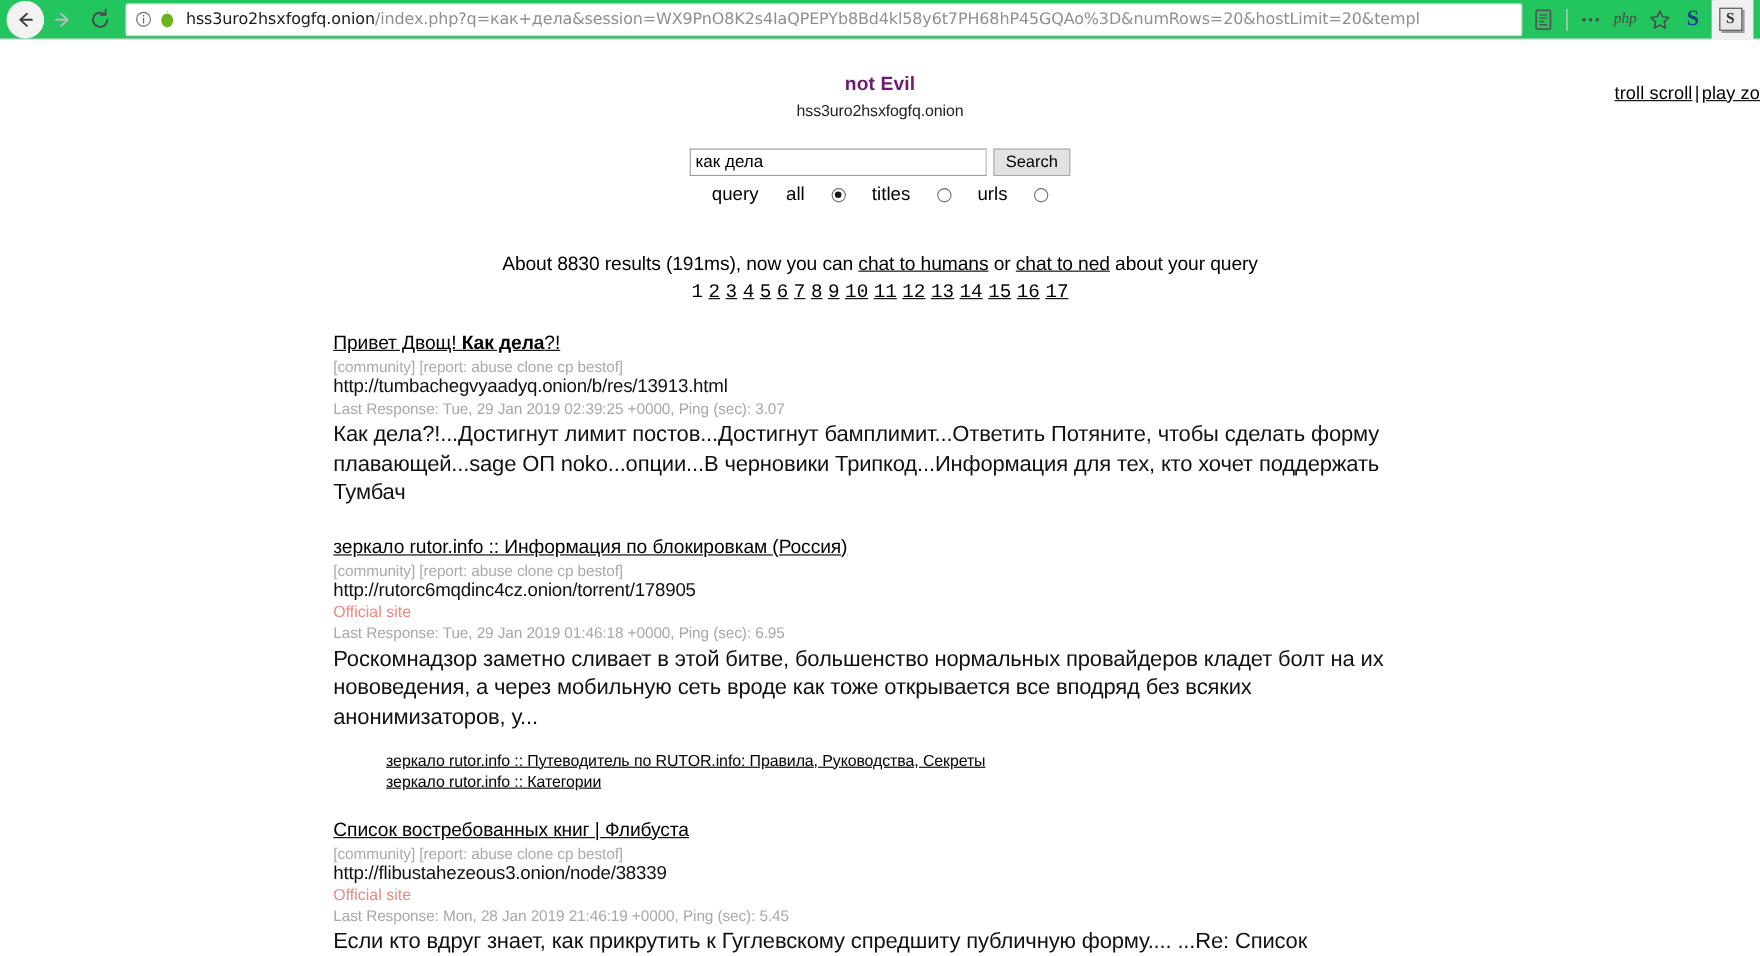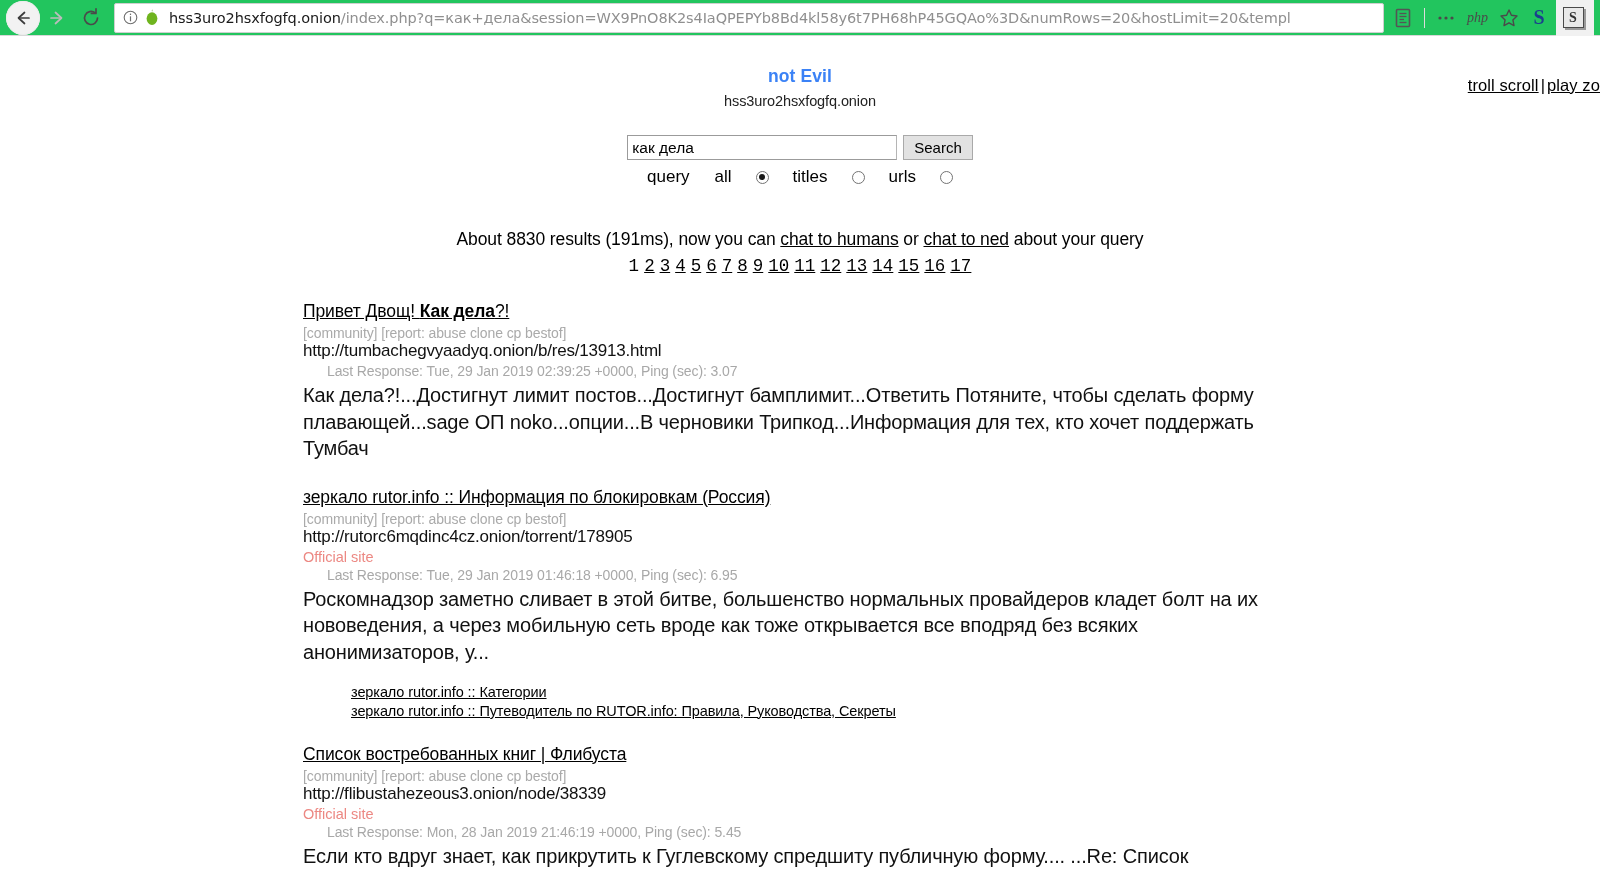--- a/index.html
+++ b/index.html
@@ -138,21 +138,21 @@
     color: #000;
     text-decoration: underline;
   }
   #corner-links .sep { text-decoration: none; padding: 0 2px; }
 
   #site-header { text-align: center; padding-top: 30px; }
   #site-title {
     font-family: "Liberation Sans", sans-serif;
     font-weight: bold;
     font-size: 17.5px;
-    color: #3b82f6;
+    color: #701a75;
     letter-spacing: 0.1px;
   }
   #site-domain {
     font-family: "Liberation Sans", sans-serif;
     font-size: 14.5px;
     color: #222;
     margin-top: 6px;
     letter-spacing: -0.1px;
   }
 
@@ -268,21 +268,20 @@
     font-size: 14.5px;
     color: #ec8883;
     margin-top: 2px;
   }
   .result-meta {
     font-family: "Liberation Sans", sans-serif;
     font-size: 14px;
     color: #a8a8a8;
     margin-top: 2px;
     letter-spacing: -0.1px;
-    margin-left: 24px;
   }
   .result-snippet {
     font-family: "Liberation Sans", sans-serif;
     font-size: 20px;
     color: #111;
     margin-top: 3px;
     line-height: 1.33;
     letter-spacing: -0.15px;
     max-width: 960px;
   }
@@ -414,20 +413,20 @@
 
     <div id="summary">
       <span>About 8830 results (191ms), now you can </span><a href="#">chat to humans</a><span> or </span><a href="#">chat to ned</a><span> about your query</span>
     </div>
 
     <div id="pagination"><span class="pg">1</span><a class="pg" href="#">2</a><a class="pg" href="#">3</a><a class="pg" href="#">4</a><a class="pg" href="#">5</a><a class="pg" href="#">6</a><a class="pg" href="#">7</a><a class="pg" href="#">8</a><a class="pg" href="#">9</a><a class="pg" href="#">10</a><a class="pg" href="#">11</a><a class="pg" href="#">12</a><a class="pg" href="#">13</a><a class="pg" href="#">14</a><a class="pg" href="#">15</a><a class="pg" href="#">16</a><a class="pg" href="#">17</a></div>
 
     <div id="results-list">
         <div class="result"><a href="#" class="result-title"><span>Привет Двощ! </span><b>Как дела</b><span>?!</span></a><div class="result-tags">[community] [report: abuse clone cp bestof]</div><div class="result-url">http://tumbachegvyaadyq.onion/b/res/13913.html</div><div class="result-meta">Last Response: Tue, 29 Jan 2019 02:39:25 +0000, Ping (sec): 3.07</div><div class="result-snippet">Как дела?!...Достигнут лимит постов...Достигнут бамплимит...Ответить Потяните, чтобы сделать форму плавающей...sage ОП noko...опции...В черновики Трипкод...Информация для тех, кто хочет поддержать Тумбач</div></div>
         <div class="result"><a href="#" class="result-title"><span>зеркало rutor.info :: Информация по блокировкам (Россия)</span></a><div class="result-tags">[community] [report: abuse clone cp bestof]</div><div class="result-url">http://rutorc6mqdinc4cz.onion/torrent/178905</div><div class="result-official">Official site</div><div class="result-meta">Last Response: Tue, 29 Jan 2019 01:46:18 +0000, Ping (sec): 6.95</div><div class="result-snippet">Роскомнадзор заметно сливает в этой битве, большенство нормальных провайдеров кладет болт на их нововедения, а через мобильную сеть вроде как тоже открывается все вподряд без всяких анонимизаторов, у...</div><div class="sublinks">
+            <a href="#" class="sublink">зеркало rutor.info :: Путеводитель по RUTOR.info: Правила, Руководства, Секреты</a>
             <a href="#" class="sublink">зеркало rutor.info :: Категории</a>
-            <a href="#" class="sublink">зеркало rutor.info :: Путеводитель по RUTOR.info: Правила, Руководства, Секреты</a>
           </div></div>
         <div class="result"><a href="#" class="result-title"><span>Список востребованных книг | Флибуста</span></a><div class="result-tags">[community] [report: abuse clone cp bestof]</div><div class="result-url">http://flibustahezeous3.onion/node/38339</div><div class="result-official">Official site</div><div class="result-meta">Last Response: Mon, 28 Jan 2019 21:46:19 +0000, Ping (sec): 5.45</div><div class="result-snippet">Если кто вдруг знает, как прикрутить к Гуглевскому спредшиту публичную форму.... ...Re: Список востребованных книг, 07 декабря 2009, в 22:32:34 Stiver пишет: Ulenspiegel пишет: Если кто вдруг знает,</div></div>
       </div>
 
   </div>
 </div>
 
 </body></html>

